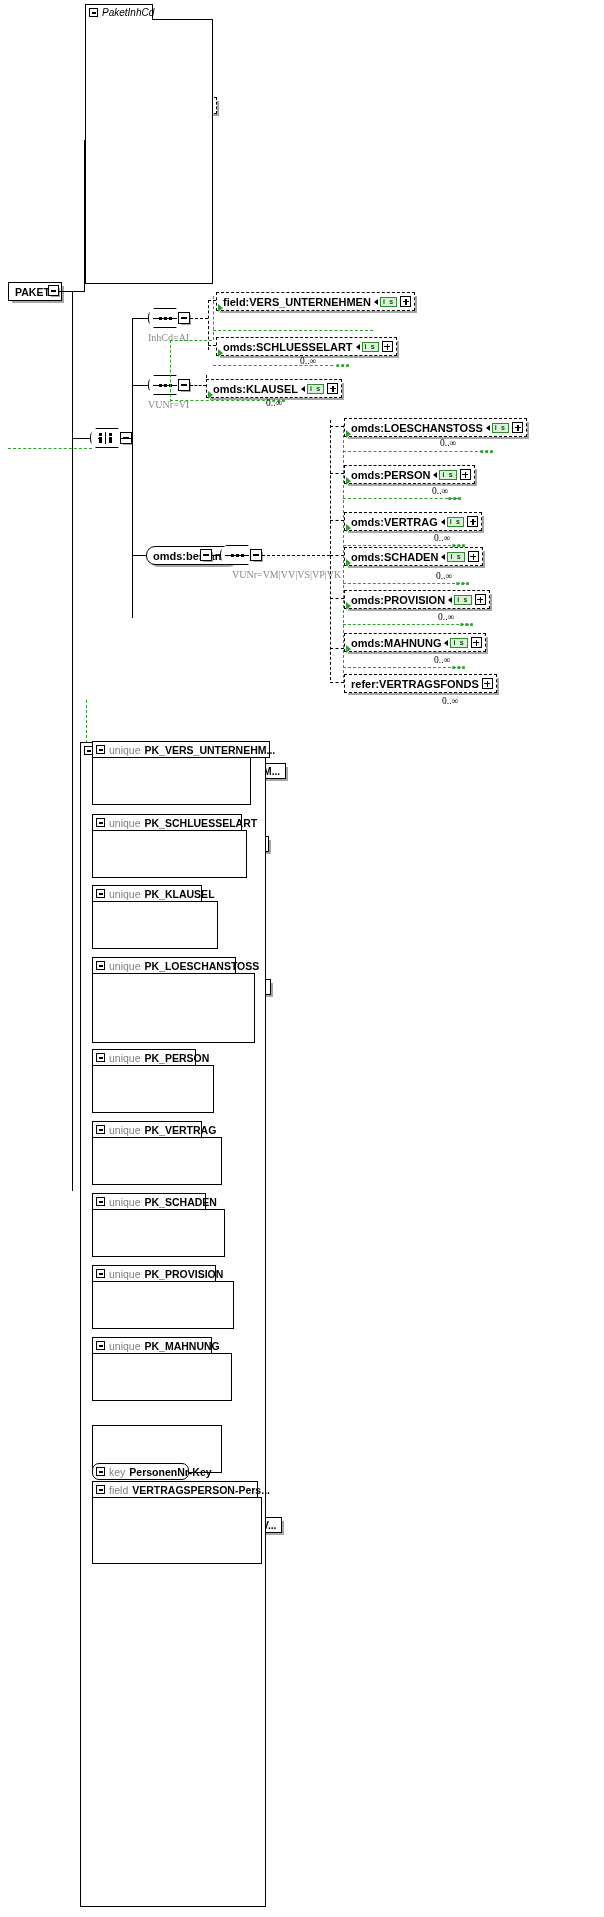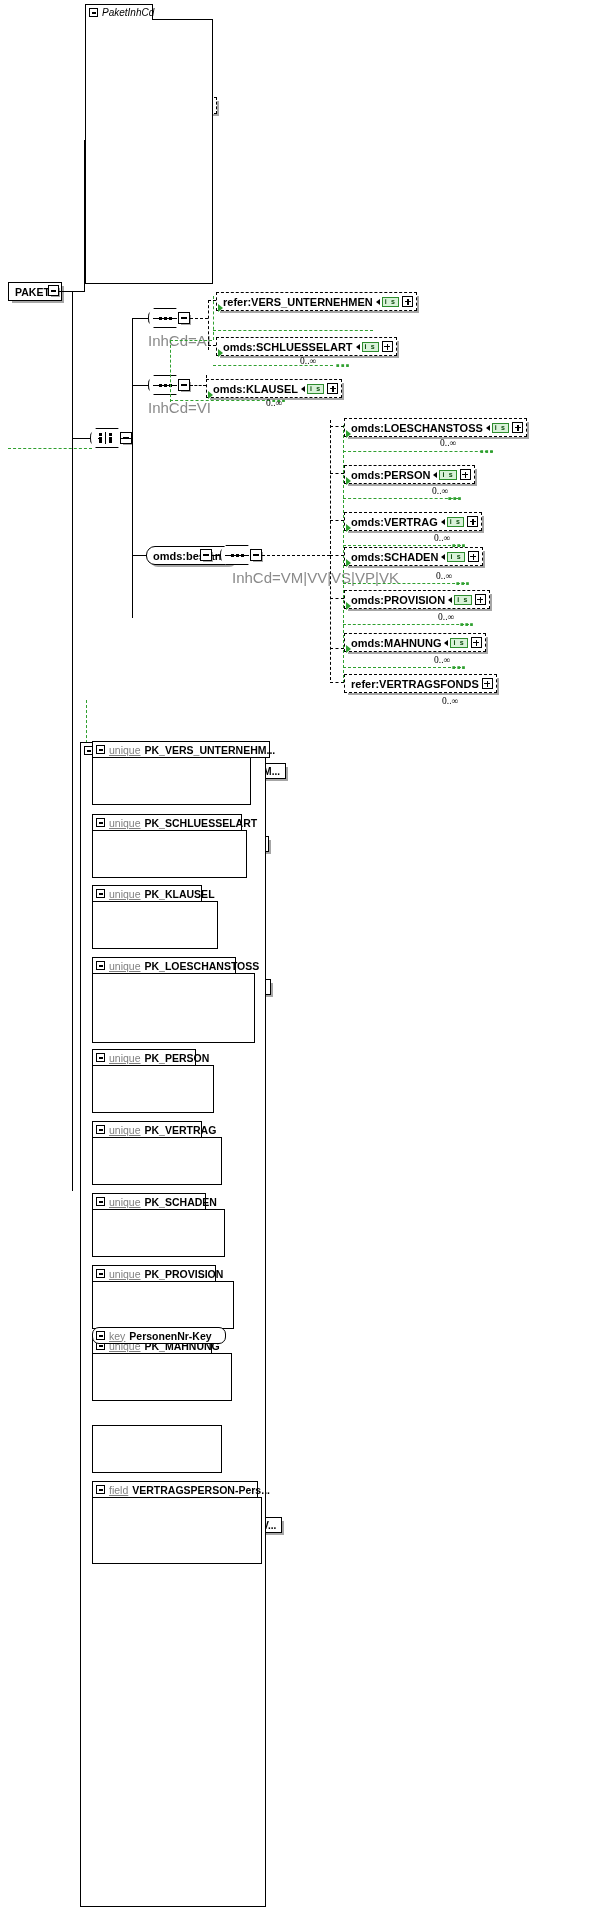--- a/index.html
+++ b/index.html
@@ -100,29 +100,29 @@
   .choice-ico .d { position:absolute; width:3px;height:3px;background:#000; left:3px;}
   .choice-ico .d2{ position:absolute; width:3px;height:3px;background:#000; left:11px;}
   .choice-ico .h { position:absolute; left:0; width:4px; height:1.2px; background:#000; }
 
   .compminus {
     position:absolute; width:12px;height:12px;border:1.6px solid #000;background:#fff;
     box-shadow:2px 2px 0 -1px rgba(150,150,150,0.85);
   }
   .compminus::before{content:"";position:absolute;left:2px;right:2px;top:4px;height:1.5px;background:#000;}
 
-  .inhcd { position:absolute; color:#8a8a8a; font-size:15px; font-family:Liberation Sans, sans-serif; white-space:nowrap;}
+  .inhcd { position:absolute; color:#8a8a8a; font-size:10px; font-family:Liberation Serif, serif; white-space:nowrap;}
 
   
   .cstr-head {
     position:absolute; border:1px solid #000; background:#fff; height:17px;
     display:flex;align-items:center;gap:4px;padding:0 6px 0 3px;white-space:nowrap;
     font-size:10.5px; z-index:3;
   }
-  .cstr-head .kw { color:#808080; font-weight:normal;text-decoration:underline; }
+  .cstr-head .kw { color:#808080; font-weight:normal; }
   .cstr-head .nm { font-weight:bold; color:#000; }
   .cstr-body { position:absolute; border:1px solid #000; background:#fff; z-index:1;}
   .sfbox {
     position:absolute; border:1.3px solid #000; background:#fff; height:16px;
     display:flex; align-items:center; gap:4px; padding:0 5px; white-space:nowrap;
     box-shadow:3px 3px 0 -1px rgba(150,150,150,0.85); font-size:10px;
   }
   .sfbox .kw{color:#8c8c8c;font-weight:normal;}
   .sfbox .vv{font-weight:bold;color:#000;}
   .referline{position:absolute;font-size:10px;white-space:nowrap;}
@@ -234,21 +234,21 @@
   <div class="dashh" style="left:208px; top:300px; width:8px;"></div>
   <div class="dashh" style="left:208px; top:345px; width:8px;"></div>
 
   <div class="gdashv" style="left:213px; top:296px; height:44px;"></div>
   <div class="gdashh" style="left:213px; top:330px; width:160px;"></div>
   <div class="gdashh" style="left:213px; top:365px; width:120px;"></div>
   <div class="gdots" style="left:336px; top:362px;">▪▪▪</div>
 
   <div class="elemrow" style="left:216px; top:292px;">
     <div class="elemcell">
-      <span>refer:VERS_UNTERNEHMEN</span>
+      <span>field:VERS_UNTERNEHMEN</span>
       <span class="arrowleft"></span>
       <span class="isbadge">i s</span>
       <span class="expand"></span>
     </div>
   </div>
   <div class="garrow" style="left:218px; top:304px;"></div>
 
   <div class="elemrow" style="left:216px; top:337px;">
     <div class="elemcell">
       <span>omds:SCHLUESSELART</span>
@@ -263,21 +263,21 @@
   <div class="ln lnh" style="left:132px; top:385px; width:16px;"></div>
   <div class="comp" style="left:148px; top:375px;">
     <span class="seqline"></span>
     <span class="seqdots" style="position:relative;z-index:2;">
         <i></i>
         <i></i>
         <i></i>
       </span>
   </div>
   <div class="compminus" style="left:178px; top:379px;"></div>
-  <div class="inhcd" style="left:148px; top:399px;">InhCd=VI</div>
+  <div class="inhcd" style="left:148px; top:399px;">VUNr=VI</div>
 
   <div class="dashh" style="left:190px; top:385px; width:16px;"></div>
   <div class="dashv" style="left:206px; top:375px; height:16px;"></div>
 
   <div class="gdashv" style="left:170px; top:340px; height:62px;"></div>
   <div class="gdashh" style="left:170px; top:340px; width:42px;"></div>
   <div class="gdashh" style="left:170px; top:400px; width:100px;"></div>
   <div class="gdots" style="left:272px; top:397px;">▪▪▪</div>
 
   <div class="elemrow" style="left:206px; top:379px;">
@@ -300,21 +300,21 @@
 
   <div class="comp" style="left:220px; top:545px;">
     <span class="seqline"></span>
     <span class="seqdots" style="position:relative;z-index:2;">
         <i></i>
         <i></i>
         <i></i>
       </span>
   </div>
   <div class="compminus" style="left:250px; top:549px;"></div>
-  <div class="inhcd" style="left:232px; top:569px;">InhCd=VM|VV|VS|VP|VK</div>
+  <div class="inhcd" style="left:232px; top:569px;">VUNr=VM|VV|VS|VP|VK</div>
 
   <div class="dashh" style="left:262px; top:555px; width:68px;"></div>
   <div class="dashv" style="left:330px; top:420px; height:260px;"></div>
   <div class="gdashv" style="left:343px; top:425px; height:258px;"></div>
 
   <div class="dashh" style="left:330px; top:426px; width:14px;"></div>
   <div class="elemrow" style="left:344px; top:418px;">
     <div class="elemcell">
       <span>omds:LOESCHANSTOSS</span>
       <span class="arrowleft"></span>
@@ -556,21 +556,21 @@
   <div class="sfbox" style="left:100px; top:1359px;">
     <span class="kw">selector</span>
     <span class="vv">omds:MAHNUNG</span>
   </div>
   <div class="sfbox" style="left:100px; top:1380px;">
     <span class="kw">field</span>
     <span class="vv">@MahnverfahrenNr</span>
   </div>
 
   <div class="gdashh" style="left:86px; top:1424px; width:10px;"></div>
-  <div class="cstr-head" style="left:92px; top:1327px; width:134px;border-radius:7px;">
+  <div class="cstr-head" style="left:92px; top:1463px; width:97px;border-radius:7px;">
     <span class="tog"></span>
     <span class="kw">key</span>
     <span class="nm">PersonenNr-Key</span>
   </div>
   <div class="cstr-body" style="left:92px; top:1425px; width:130px; height:48px;"></div>
   <div class="sfbox" style="left:100px; top:1431px;">
     <span class="kw">selector</span>
     <span class="vv">./omds:PERSON</span>
   </div>
   <div class="sfbox" style="left:100px; top:1452px;">

